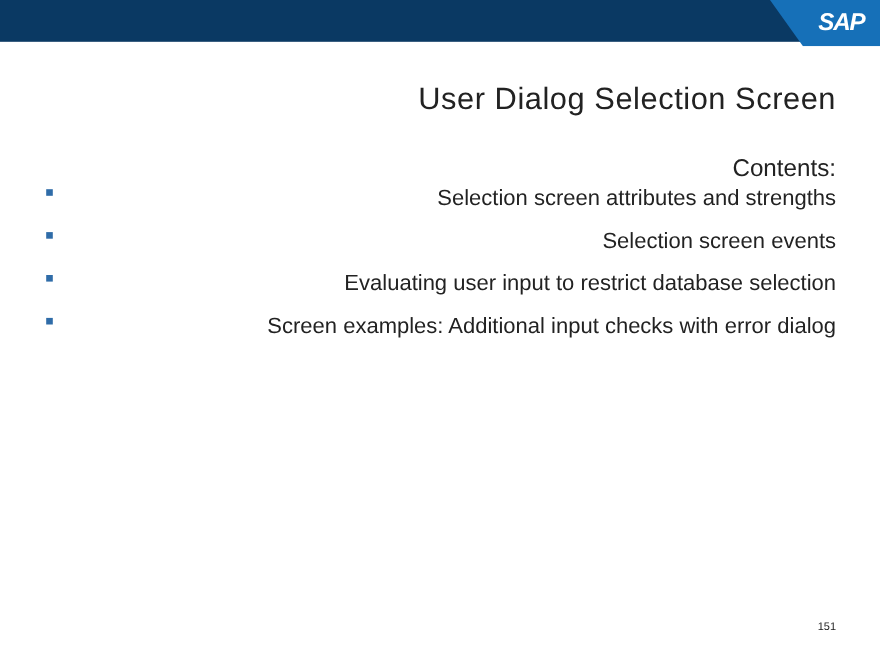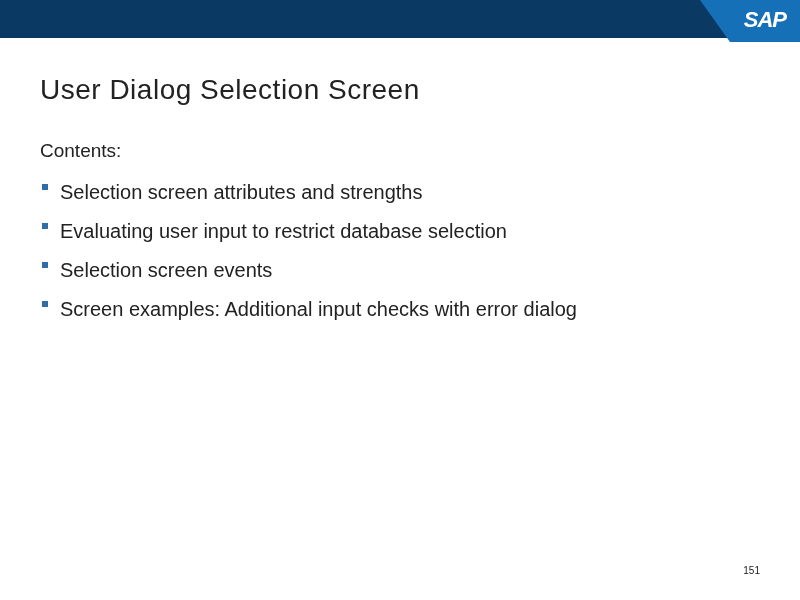--- a/index.html
+++ b/index.html
@@ -37,33 +37,33 @@
     top: 7px;
     font-family: Arial, sans-serif;
     font-weight: bold;
     font-size: 22px;
     color: #ffffff;
     letter-spacing: -1px;
     font-style: italic;
   }
   .content {
     padding: 36px 40px 0 40px;
+    text-align: right;
   }
   .title {
     font-size: 28px;
     font-weight: normal;
     color: #222;
     margin-bottom: 34px;
     letter-spacing: 0.5px;
   }
   .contents-heading {
-    font-size: 19px;
+    font-size: 22px;
     font-weight: normal;
     color: #222;
-    margin-bottom: 16px;
   }
   .bullet-list {
     list-style: none;
   }
   .bullet-list li {
     font-size: 20px;
     color: #222;
     margin-bottom: 11px;
     padding-left: 20px;
     position: relative;
@@ -97,19 +97,19 @@
     </svg>
     <span class="logo-text">SAP</span>
   </div>
 </div>
 
 <div class="content">
   <h1 class="title">User Dialog Selection Screen</h1>
   <div class="contents-heading">Contents:</div>
   <ul class="bullet-list">
     <li>Selection screen attributes and strengths</li>
+    <li>Selection screen events</li>
     <li>Evaluating user input to restrict database selection</li>
-    <li>Selection screen events</li>
     <li>Screen examples: Additional input checks with error dialog</li>
   </ul>
 </div>
 
 <div class="page-number">151</div>
 
 </body></html>

